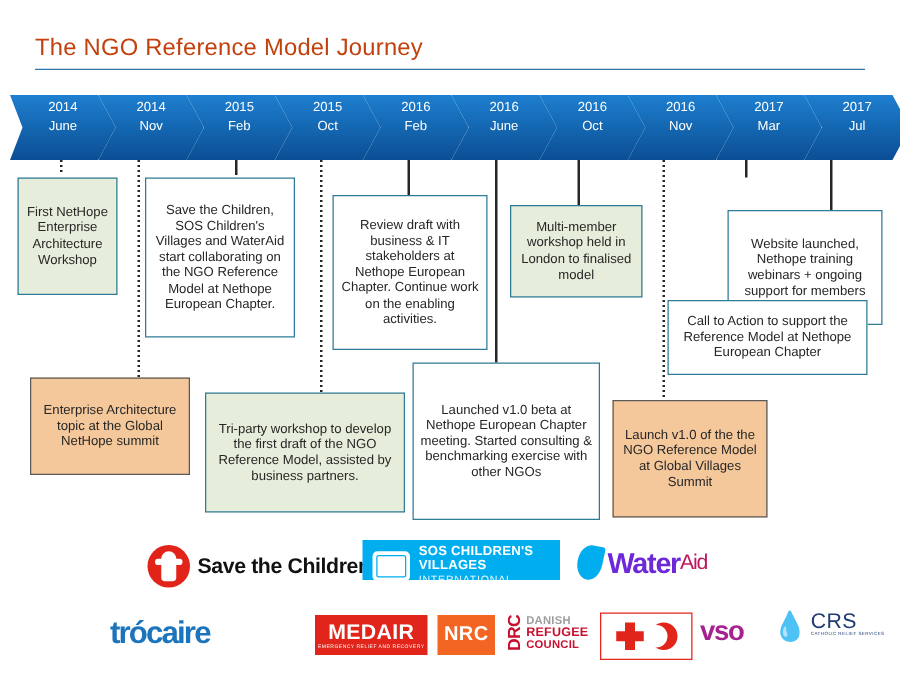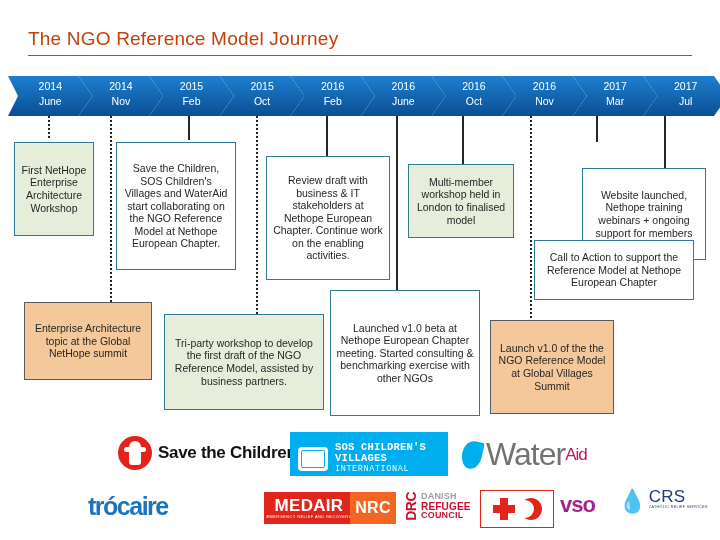--- a/index.html
+++ b/index.html
@@ -38,21 +38,21 @@
   #timeline {
     position: absolute;
     left: 8px;
     top: 76px;
     width: 706px;
     height: 36px;
   }
   .chev {
     position: absolute;
     top: 0;
-    height: 40px;
+    height: 52px;
     background: linear-gradient(180deg, #1E7FD0 0%, #1569B4 45%, #0B4E95 100%);
     color: #ffffff;
     text-align: center;
     font-size: 10.5px;
     line-height: 15px;
     padding-top: 3px;
     box-sizing: border-box;
     -webkit-clip-path: polygon(0 0, calc(100% - 14px) 0, 100% 50%, calc(100% - 14px) 100%, 0 100%, 14px 50%);
     clip-path: polygon(0 0, calc(100% - 14px) 0, 100% 50%, calc(100% - 14px) 100%, 0 100%, 14px 50%);
   }
@@ -110,50 +110,50 @@
     width: 12px; height: 24px; background: #ffffff;
     border-radius: 6px 6px 3px 3px;
   }
   #save-mark::before {
     content: ""; position: absolute; left: 6px; top: 11px;
     width: 22px; height: 5px; background: #ffffff; border-radius: 3px;
   }
   #logo-save .logo-txt { font-size: 17px; color: #111; letter-spacing: -.3px; }
 
   
-  #logo-sos { left: 290px; top: 8px; width: 158px; height: 44px; background: #00AEEF; font-family: Liberation Mono, monospace; }
+  #logo-sos { left: 290px; top: 8px; width: 158px; height: 32px; background: #00AEEF; }
   #sos-badge {
     width: 30px; height: 24px; background: #ffffff; border-radius: 4px;
     margin: 10px 7px 0 8px; position: relative; flex: none;
   }
   #sos-badge::after {
     content: ""; position: absolute; left: 3px; top: 3px; right: 3px; bottom: 3px;
     border: 1px solid #00AEEF; border-radius: 2px;
   }
   #sos-text { color: #ffffff; line-height: 11px; padding-top: 8px; }
   #sos-text .l1 { font-size: 10.5px; font-weight: bold; letter-spacing: .2px; }
   #sos-text .l2 { font-size: 10.5px; font-weight: bold; letter-spacing: .2px; }
   #sos-text .l3 { font-size: 8.5px; letter-spacing: .6px; opacity: .92; }
 
   
   #logo-wateraid { left: 462px; top: 12px; }
   #wa-drop {
     width: 20px; height: 28px; background: #00AEEF;
     border-radius: 50% 8% 50% 50%; transform: rotate(12deg);
     margin-right: 4px;
   }
-  #wa-water { font-size: 32px; color: #737373; letter-spacing: -1px; }
+  #wa-water { font-size: 23px; color: #6d28d9; letter-spacing: -1px; font-weight: bold; }
   #wa-aid { font-size: 17px; color: #be185d; letter-spacing: -1px; }
 
   
   #logo-trocaire { left: 88px; top: 68px; }
   #logo-trocaire .logo-txt { font-size: 25px; color: #1C75BC; letter-spacing: -1.5px; }
 
   
-  #logo-medair { left: 252px; top: 68px; width: 90px; height: 32px; background: #E1251B; color: #fff; flex-direction: column; justify-content: center; margin-left: 12px; }
+  #logo-medair { left: 252px; top: 68px; width: 90px; height: 32px; background: #E1251B; color: #fff; flex-direction: column; justify-content: center; }
   #logo-medair .m1 { font-size: 17px; font-weight: bold; letter-spacing: .3px; line-height: 17px; }
   #logo-medair .m2 { font-size: 4px; letter-spacing: .4px; }
 
   
   #logo-nrc { left: 350px; top: 68px; width: 46px; height: 32px; background: #F26522; color: #fff; justify-content: center; }
   #logo-nrc .logo-txt { font-size: 16px; letter-spacing: .3px; }
 
   
   #logo-drc { left: 404px; top: 68px; }
   #drc-mark { font-size: 14px; font-weight: bold; color: #C8102E; writing-mode: vertical-rl; transform: rotate(180deg); letter-spacing: -.5px; margin-right: 3px; line-height: 14px; }

